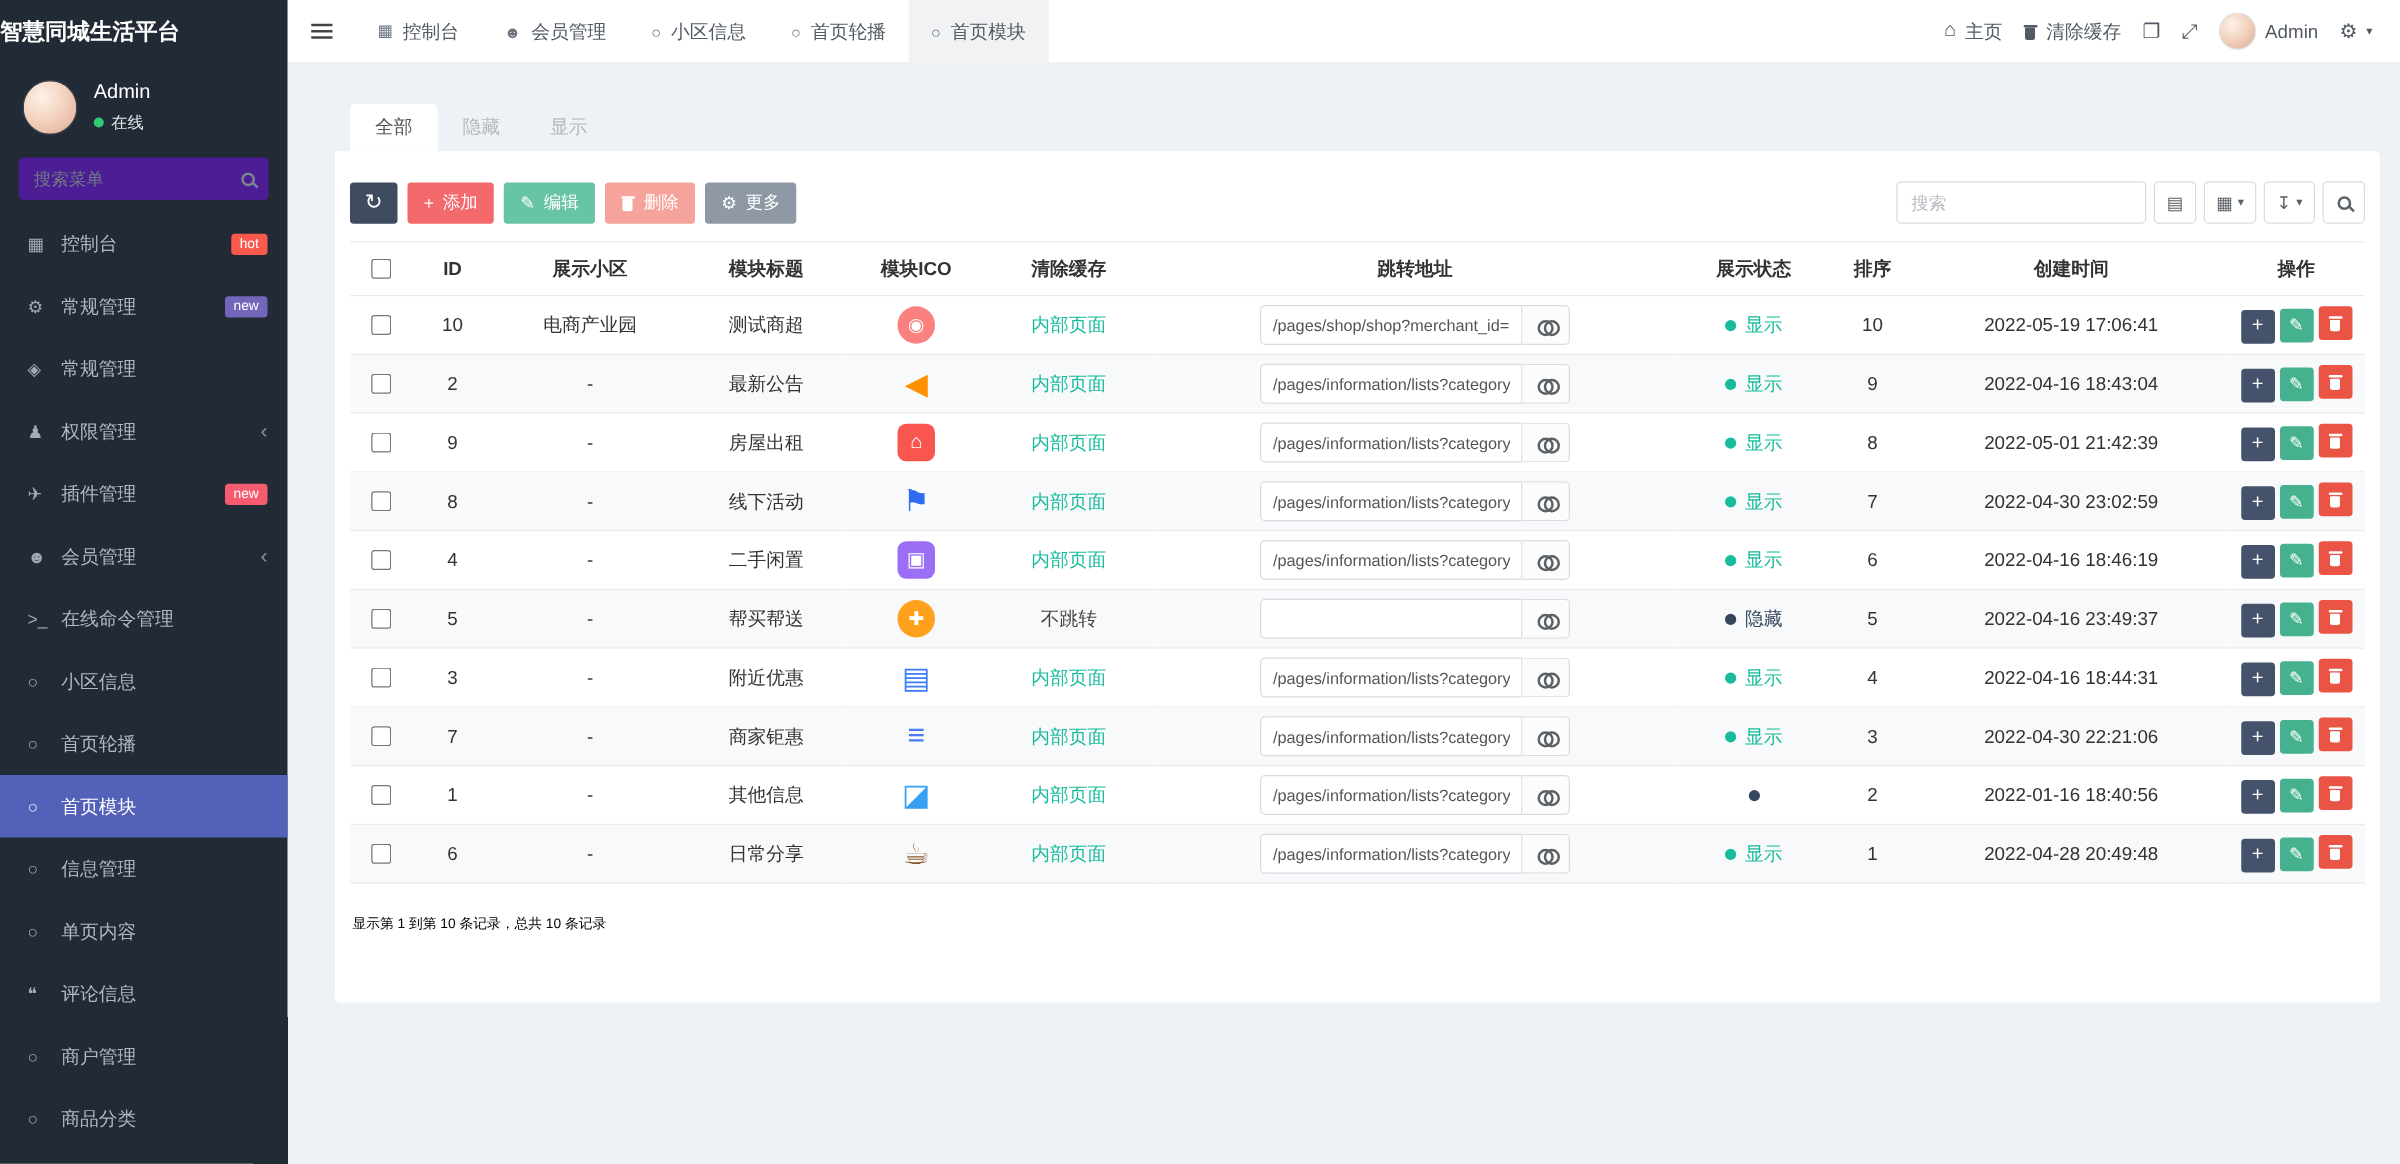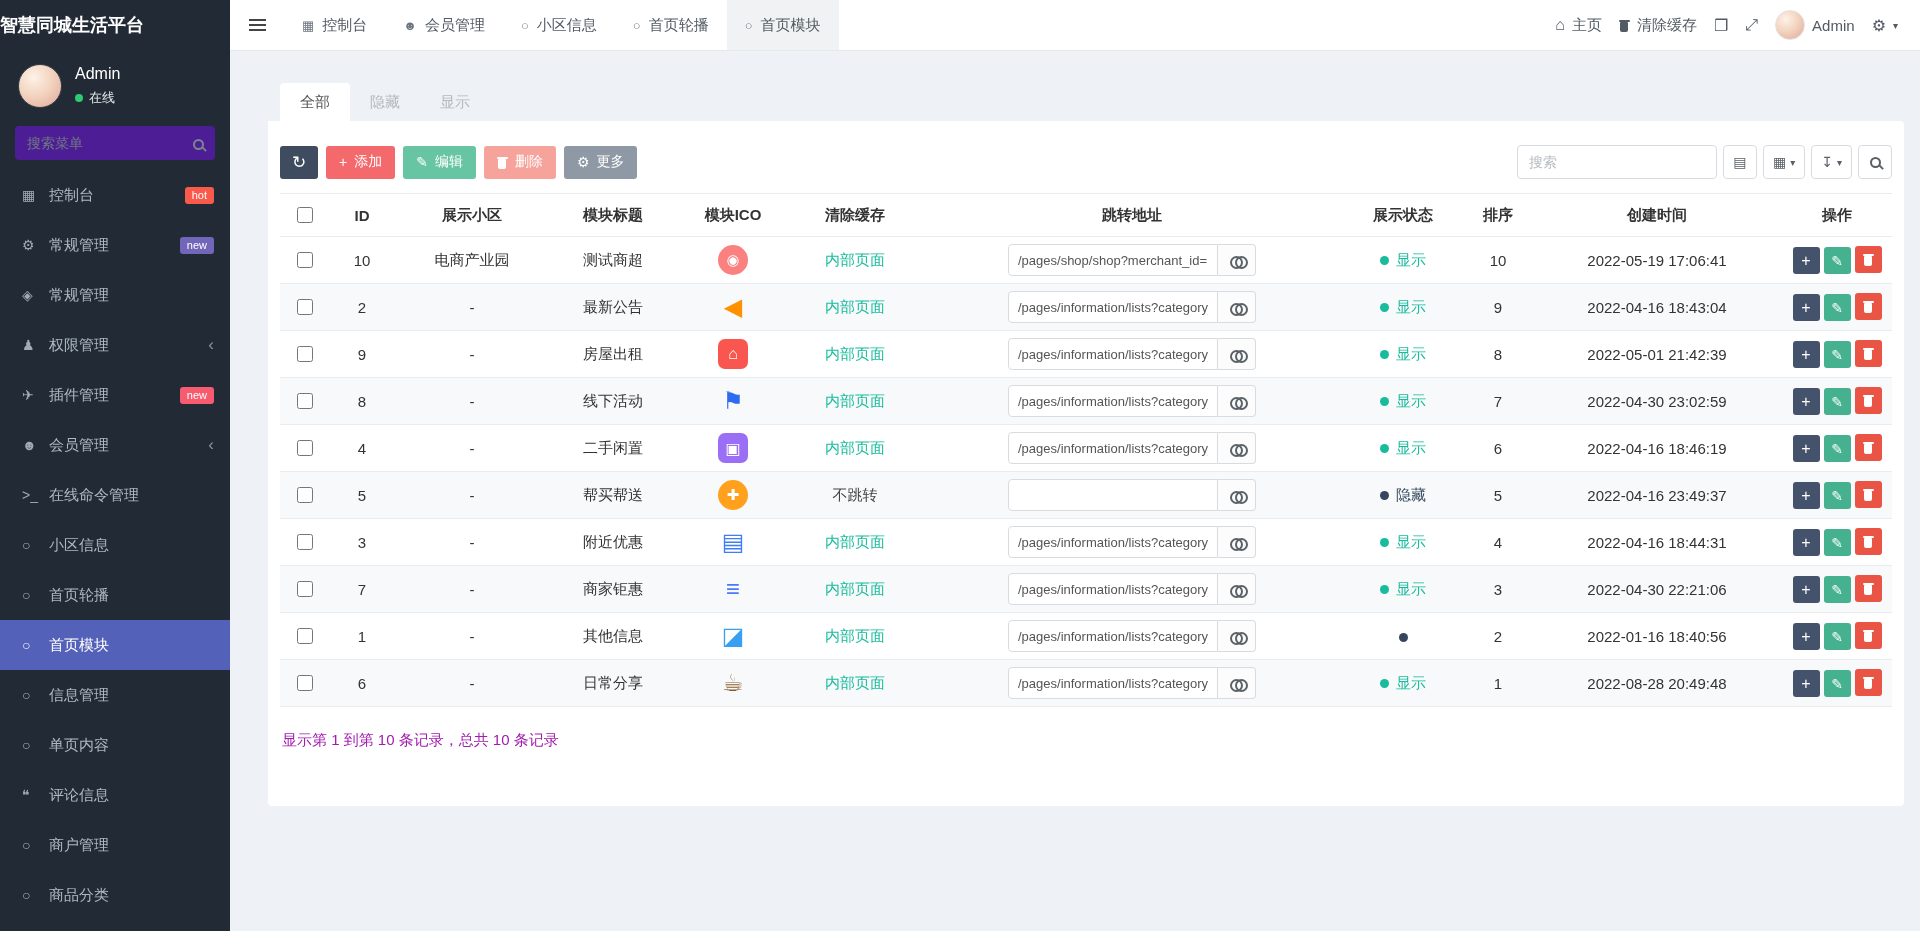--- a/index.html
+++ b/index.html
@@ -110,21 +110,21 @@
   .trash-icon { position:relative; display:inline-block; width:11px; height:13px; }
   .trash-icon::before { content:""; position:absolute; left:1.5px; right:1.5px; top:3.5px; bottom:0;
                         background:currentColor; border-radius:1px 1px 2px 2px; }
   .trash-icon::after { content:""; position:absolute; left:0; right:0; top:1px; height:2px;
                        background:currentColor; border-radius:1px; }
   .magnifier { display:inline-block; width:11px; height:11px; border:2px solid currentColor;
                border-radius:50%; position:relative; }
   .magnifier::after { content:""; position:absolute; width:6px; height:2px; background:currentColor;
                       right:-5px; bottom:-2px; transform:rotate(45deg); }
 
-  .table-footer { padding:24px 2px 0; color:#a21caf; font-size:15px; }
+  .table-footer { padding:24px 2px 0; color:#000000; font-size:11px; }
 </style>
 </head>
 <body>
 
 <div class="sidebar">
   <div class="sidebar-title">智慧同城生活平台</div>
   <div class="user-panel">
     <div class="avatar"></div>
     <div>
       <div class="user-name">Admin</div>
@@ -552,21 +552,21 @@
                 <input class="url-input" type="text" value="/pages/information/lists?category_id=" style="">
                 <button class="url-btn">
                   <span class="link-icon"></span>
                 </button>
               </span></td>
             <td><span class="status-wrap">
                 <span class="status-dot9" style="background: rgb(24, 188, 156);"></span>
                 <span style="color: rgb(24, 188, 156);">显示</span>
               </span></td>
             <td>1</td>
-            <td>2022-08-28 20:49:48</td>
+            <td>2022-04-28 20:49:48</td>
             <td><button class="op-btn op-add">+</button><button class="op-btn op-edit">✎</button><button class="op-btn op-del">
                 <span class="trash-icon"></span>
               </button></td>
           </tr>
         </tbody>
     </table>
 
     <div class="table-footer">显示第 1 到第 10 条记录，总共 10 条记录</div>
   </div>
 </div>

